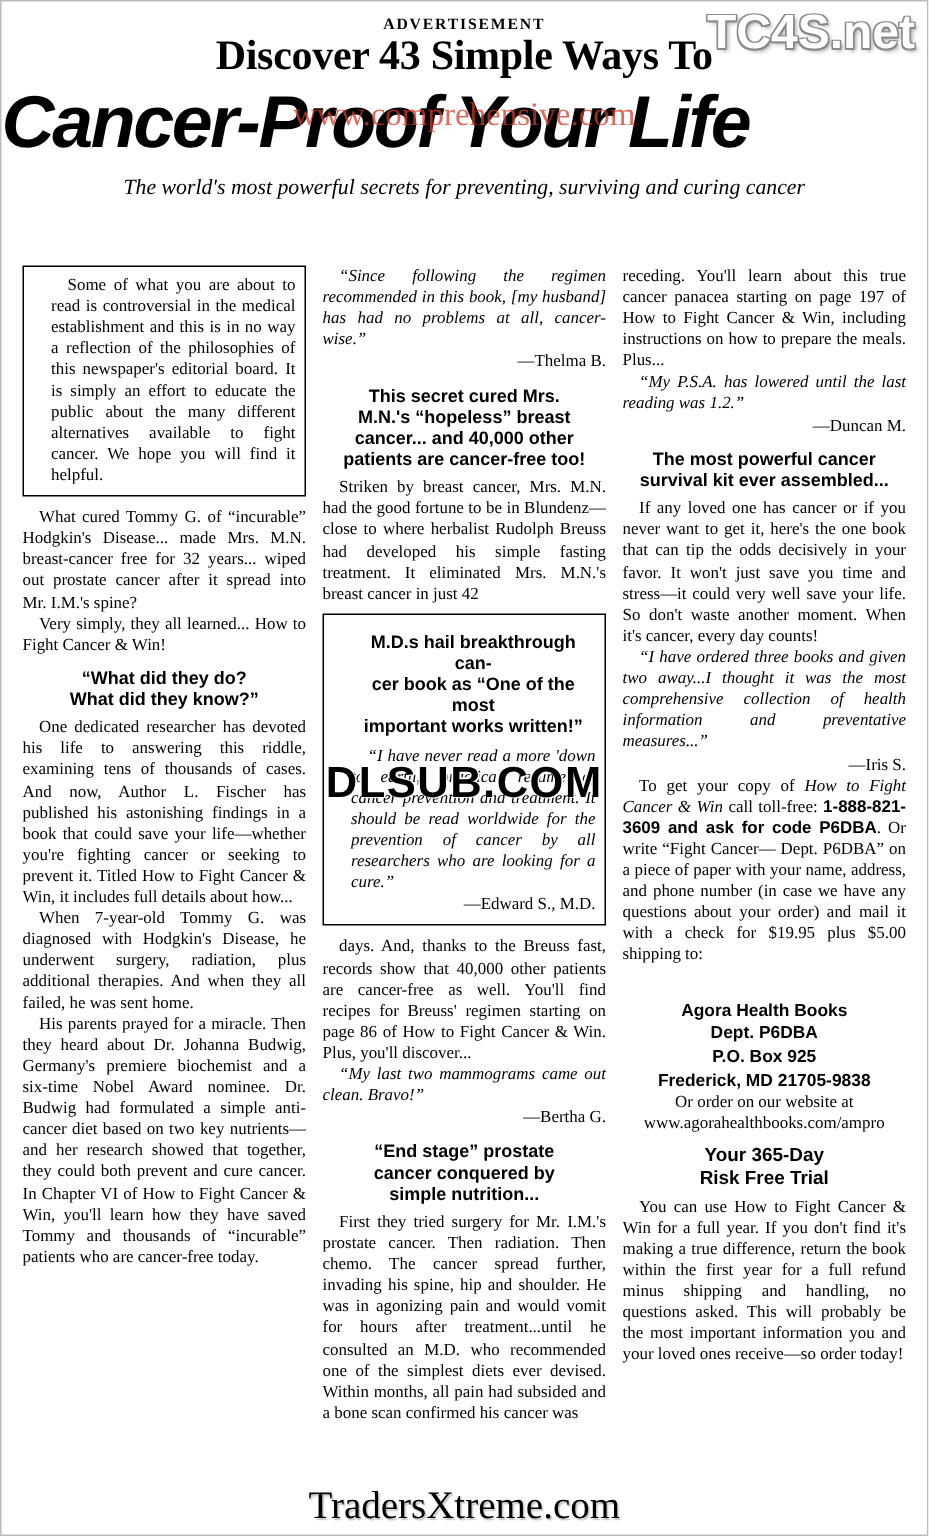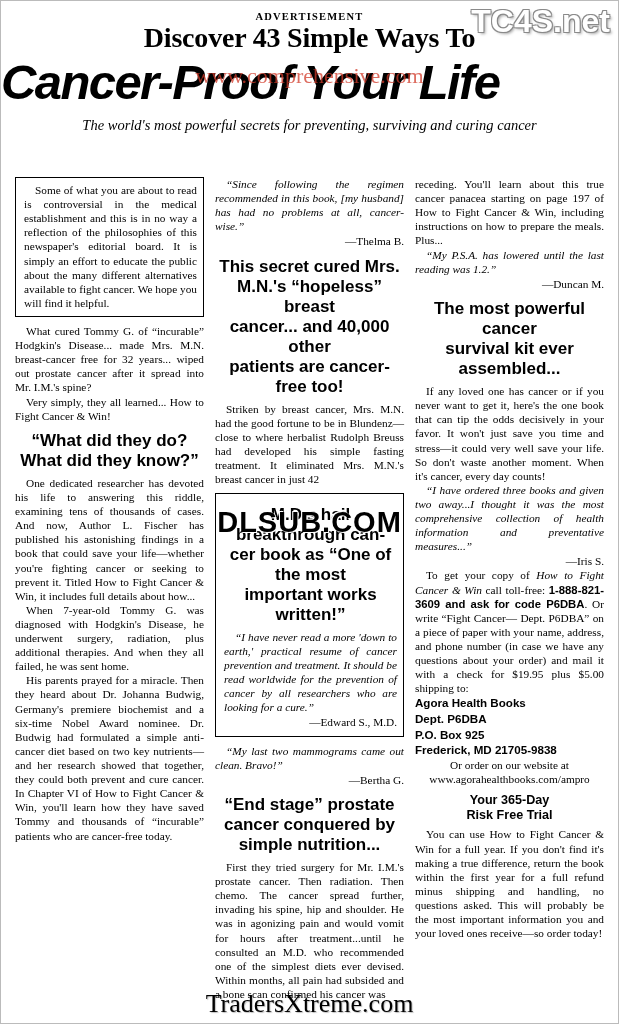--- a/index.html
+++ b/index.html
@@ -135,55 +135,56 @@
     text-align: justify;
   }
   p {
     margin: 0;
     text-indent: 11px;
   }
   p.noindent { text-indent: 0; }
 
   .boxed {
     border: 1px solid #000;
-    padding: 5px 6px 6px 8px;
+    padding: 5px 6px 6px 18px;
     margin-bottom: 7px;
   }
   .boxed p { text-indent: 11px; }
 
   .subhead-bold {
     font-family: "Liberation Sans", sans-serif;
     font-weight: bold;
-    font-size: 17px;
+    font-size: 12px;
     line-height: 1.18;
     text-align: center;
     margin: 8px 0 5px 0;
     text-indent: 0;
   }
   .subhead-bold.tight { margin-top: 6px; }
 
   .quote {
     font-style: italic;
     text-indent: 11px;
   }
   .attrib {
     text-align: right;
     text-indent: 0;
     margin-top: 1px;
     font-style: normal;
   }
   .sp { height: 6px; }
 
   .addr {
+    text-align: center;
     text-indent: 0;
     font-family: "Liberation Sans", sans-serif;
     font-weight: bold;
     font-size: 11.6px;
     line-height: 1.35;
-    margin-top: 0;
+    margin-top: 22px;
   }
   .center-bold {
     text-align: center;
     text-indent: 0;
     font-family: "Liberation Sans", sans-serif;
     font-weight: bold;
     font-size: 12.6px;
     line-height: 1.2;
     margin: 7px 0 4px 0;
   }
@@ -234,20 +235,21 @@
       <div class="sp"></div>
       <div class="boxed">
         <div class="subhead-bold tight">
           <span>M.D.s hail breakthrough can-</span><br>
           <span>cer book as “One of the most</span><br>
           <span>important works written!”</span>
         </div>
         <p class="quote">“I have never read a more 'down to earth,' practical resume of cancer prevention and treatment. It should be read worldwide for the prevention of cancer by all researchers who are looking for a cure.”</p>
         <p class="attrib">—Edward S., M.D.</p>
       </div>
+      <p>days. And, thanks to the Breuss fast, records show that 40,000 other patients are cancer-free as well. You'll find recipes for Breuss' regimen starting on page 86 of How to Fight Cancer &amp; Win. Plus, you'll discover...</p>
       <p class="quote">“My last two mammograms came out clean. Bravo!”</p>
       <p class="attrib">—Bertha G.</p>
       <div class="subhead-bold">
         <span>“End stage” prostate</span><br>
         <span>cancer conquered by</span><br>
         <span>simple nutrition...</span>
       </div>
       <p>First they tried surgery for Mr. I.M.'s prostate cancer. Then radiation. Then chemo. The cancer spread further, invading his spine, hip and shoulder. He was in agonizing pain and would vomit for hours after treatment...until he consulted an M.D. who recommended one of the simplest diets ever devised. Within months, all pain had subsided and a bone scan confirmed his cancer was</p>
     </div>
 

